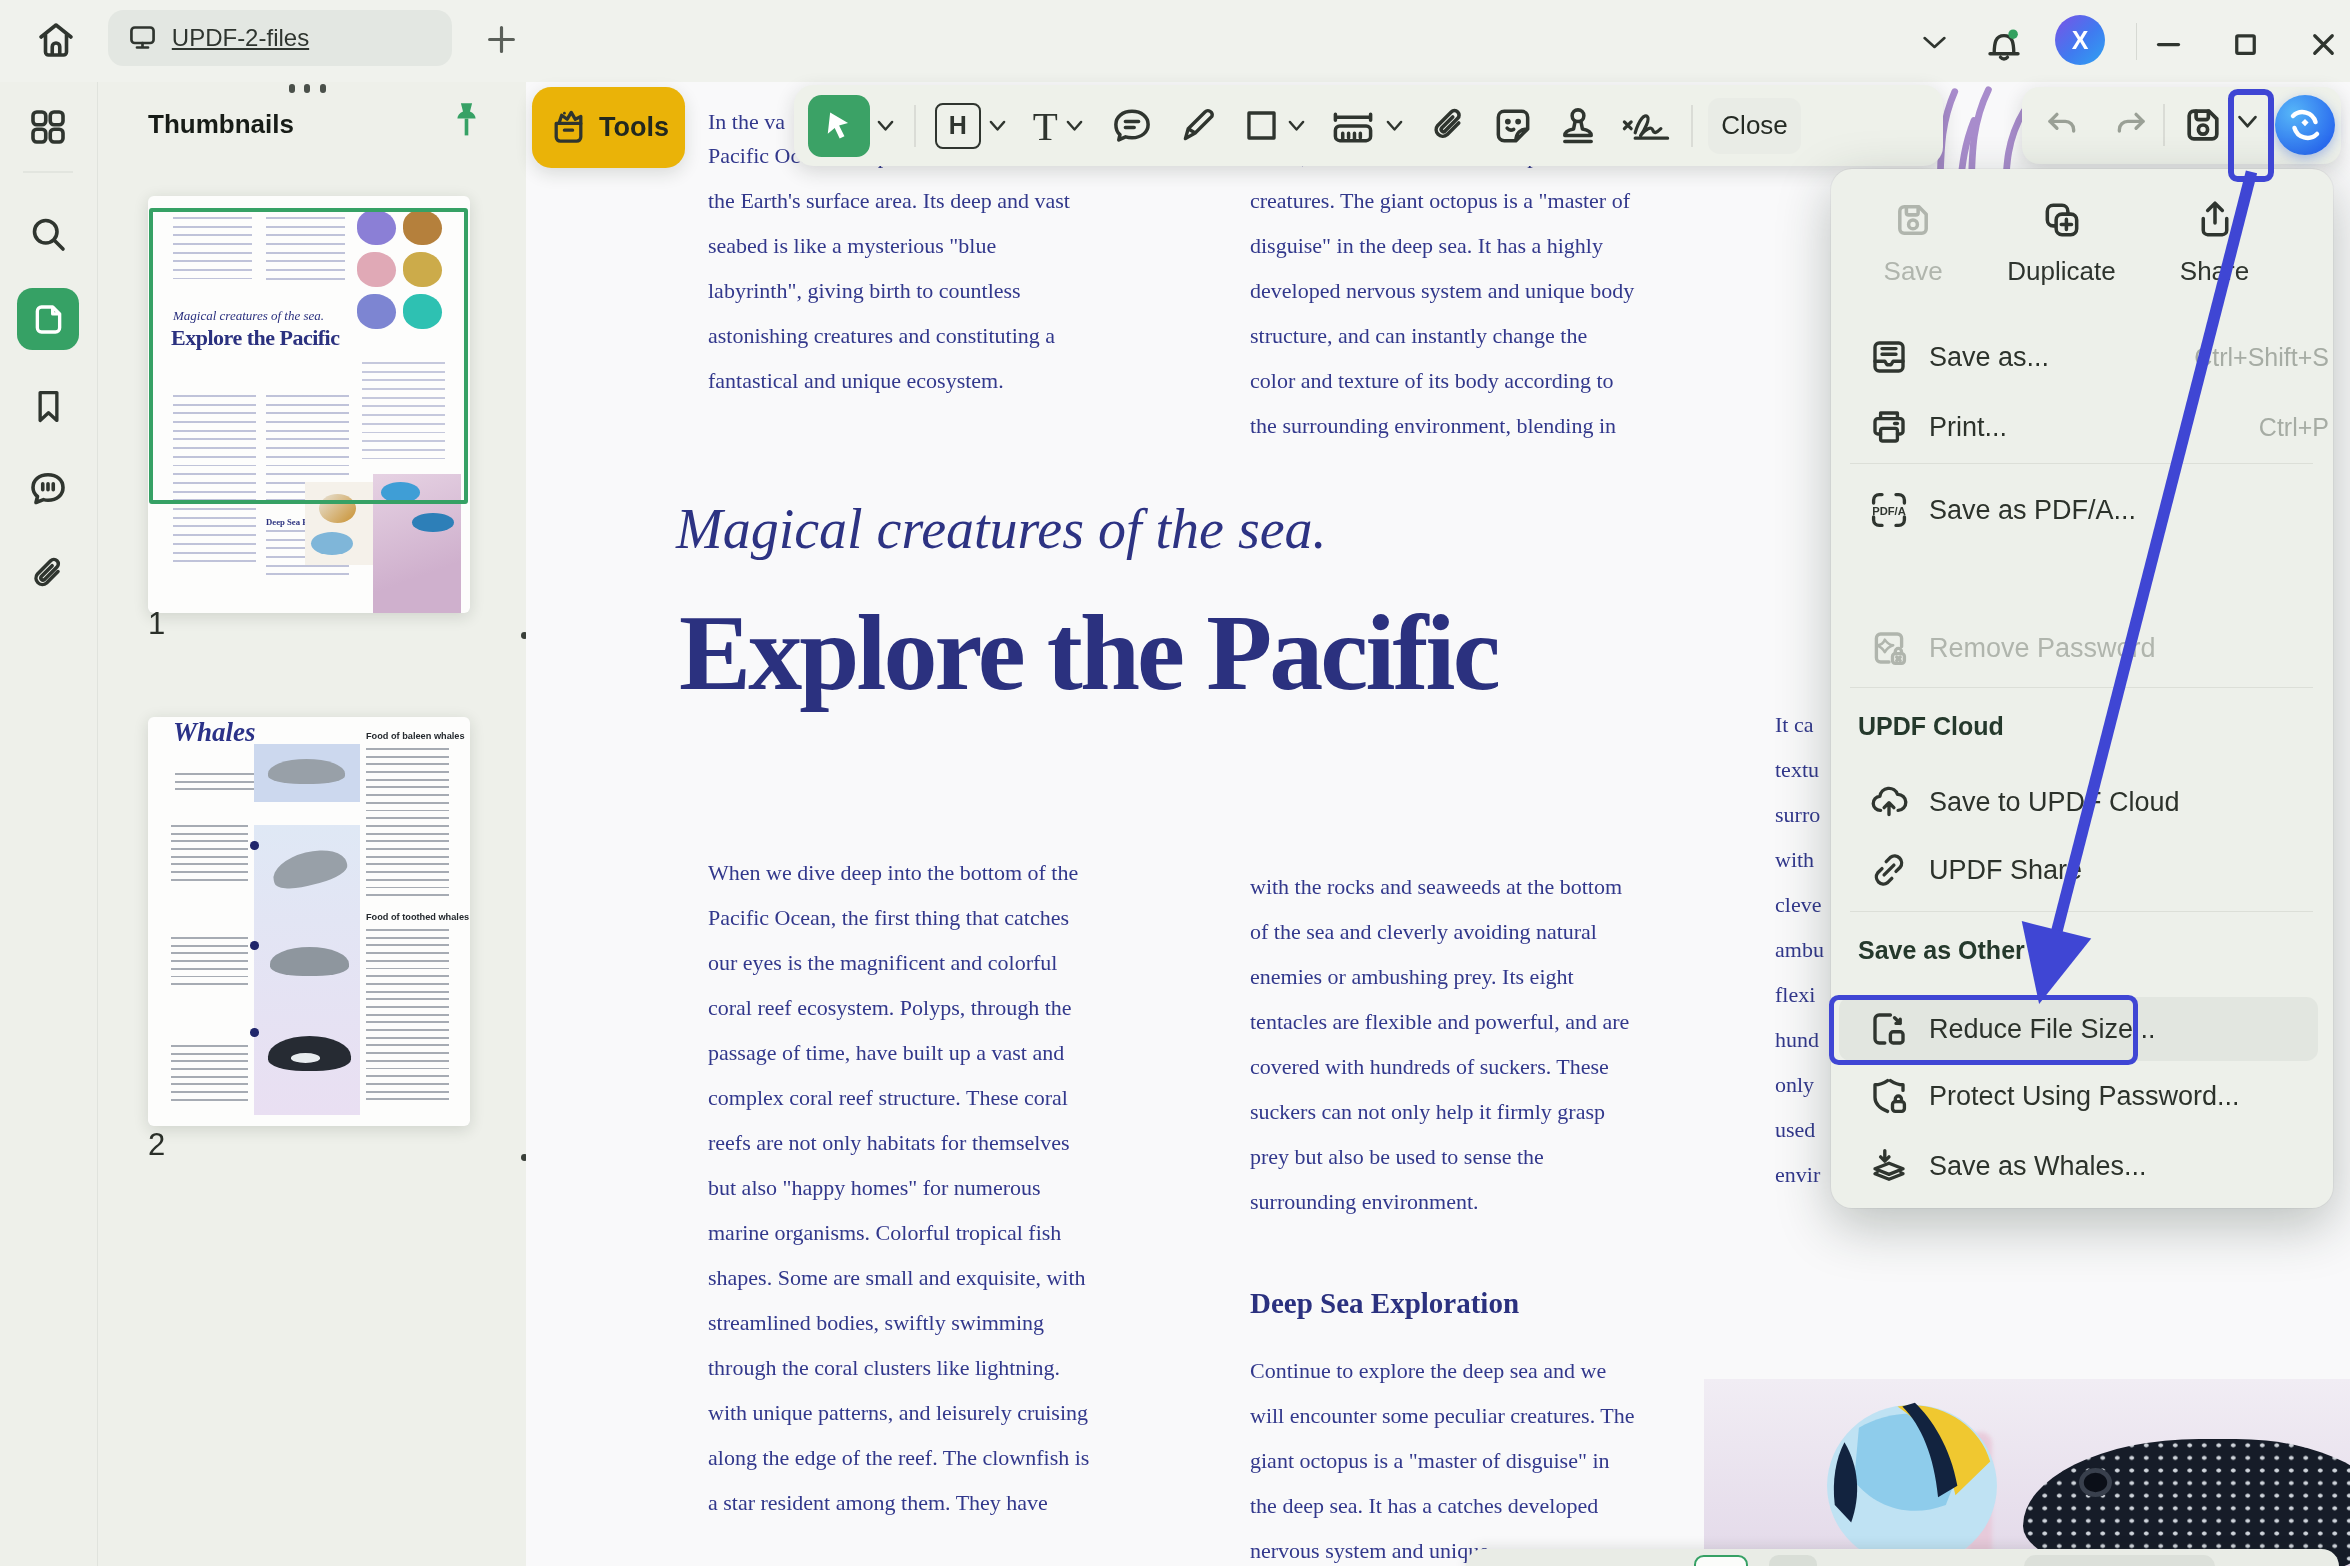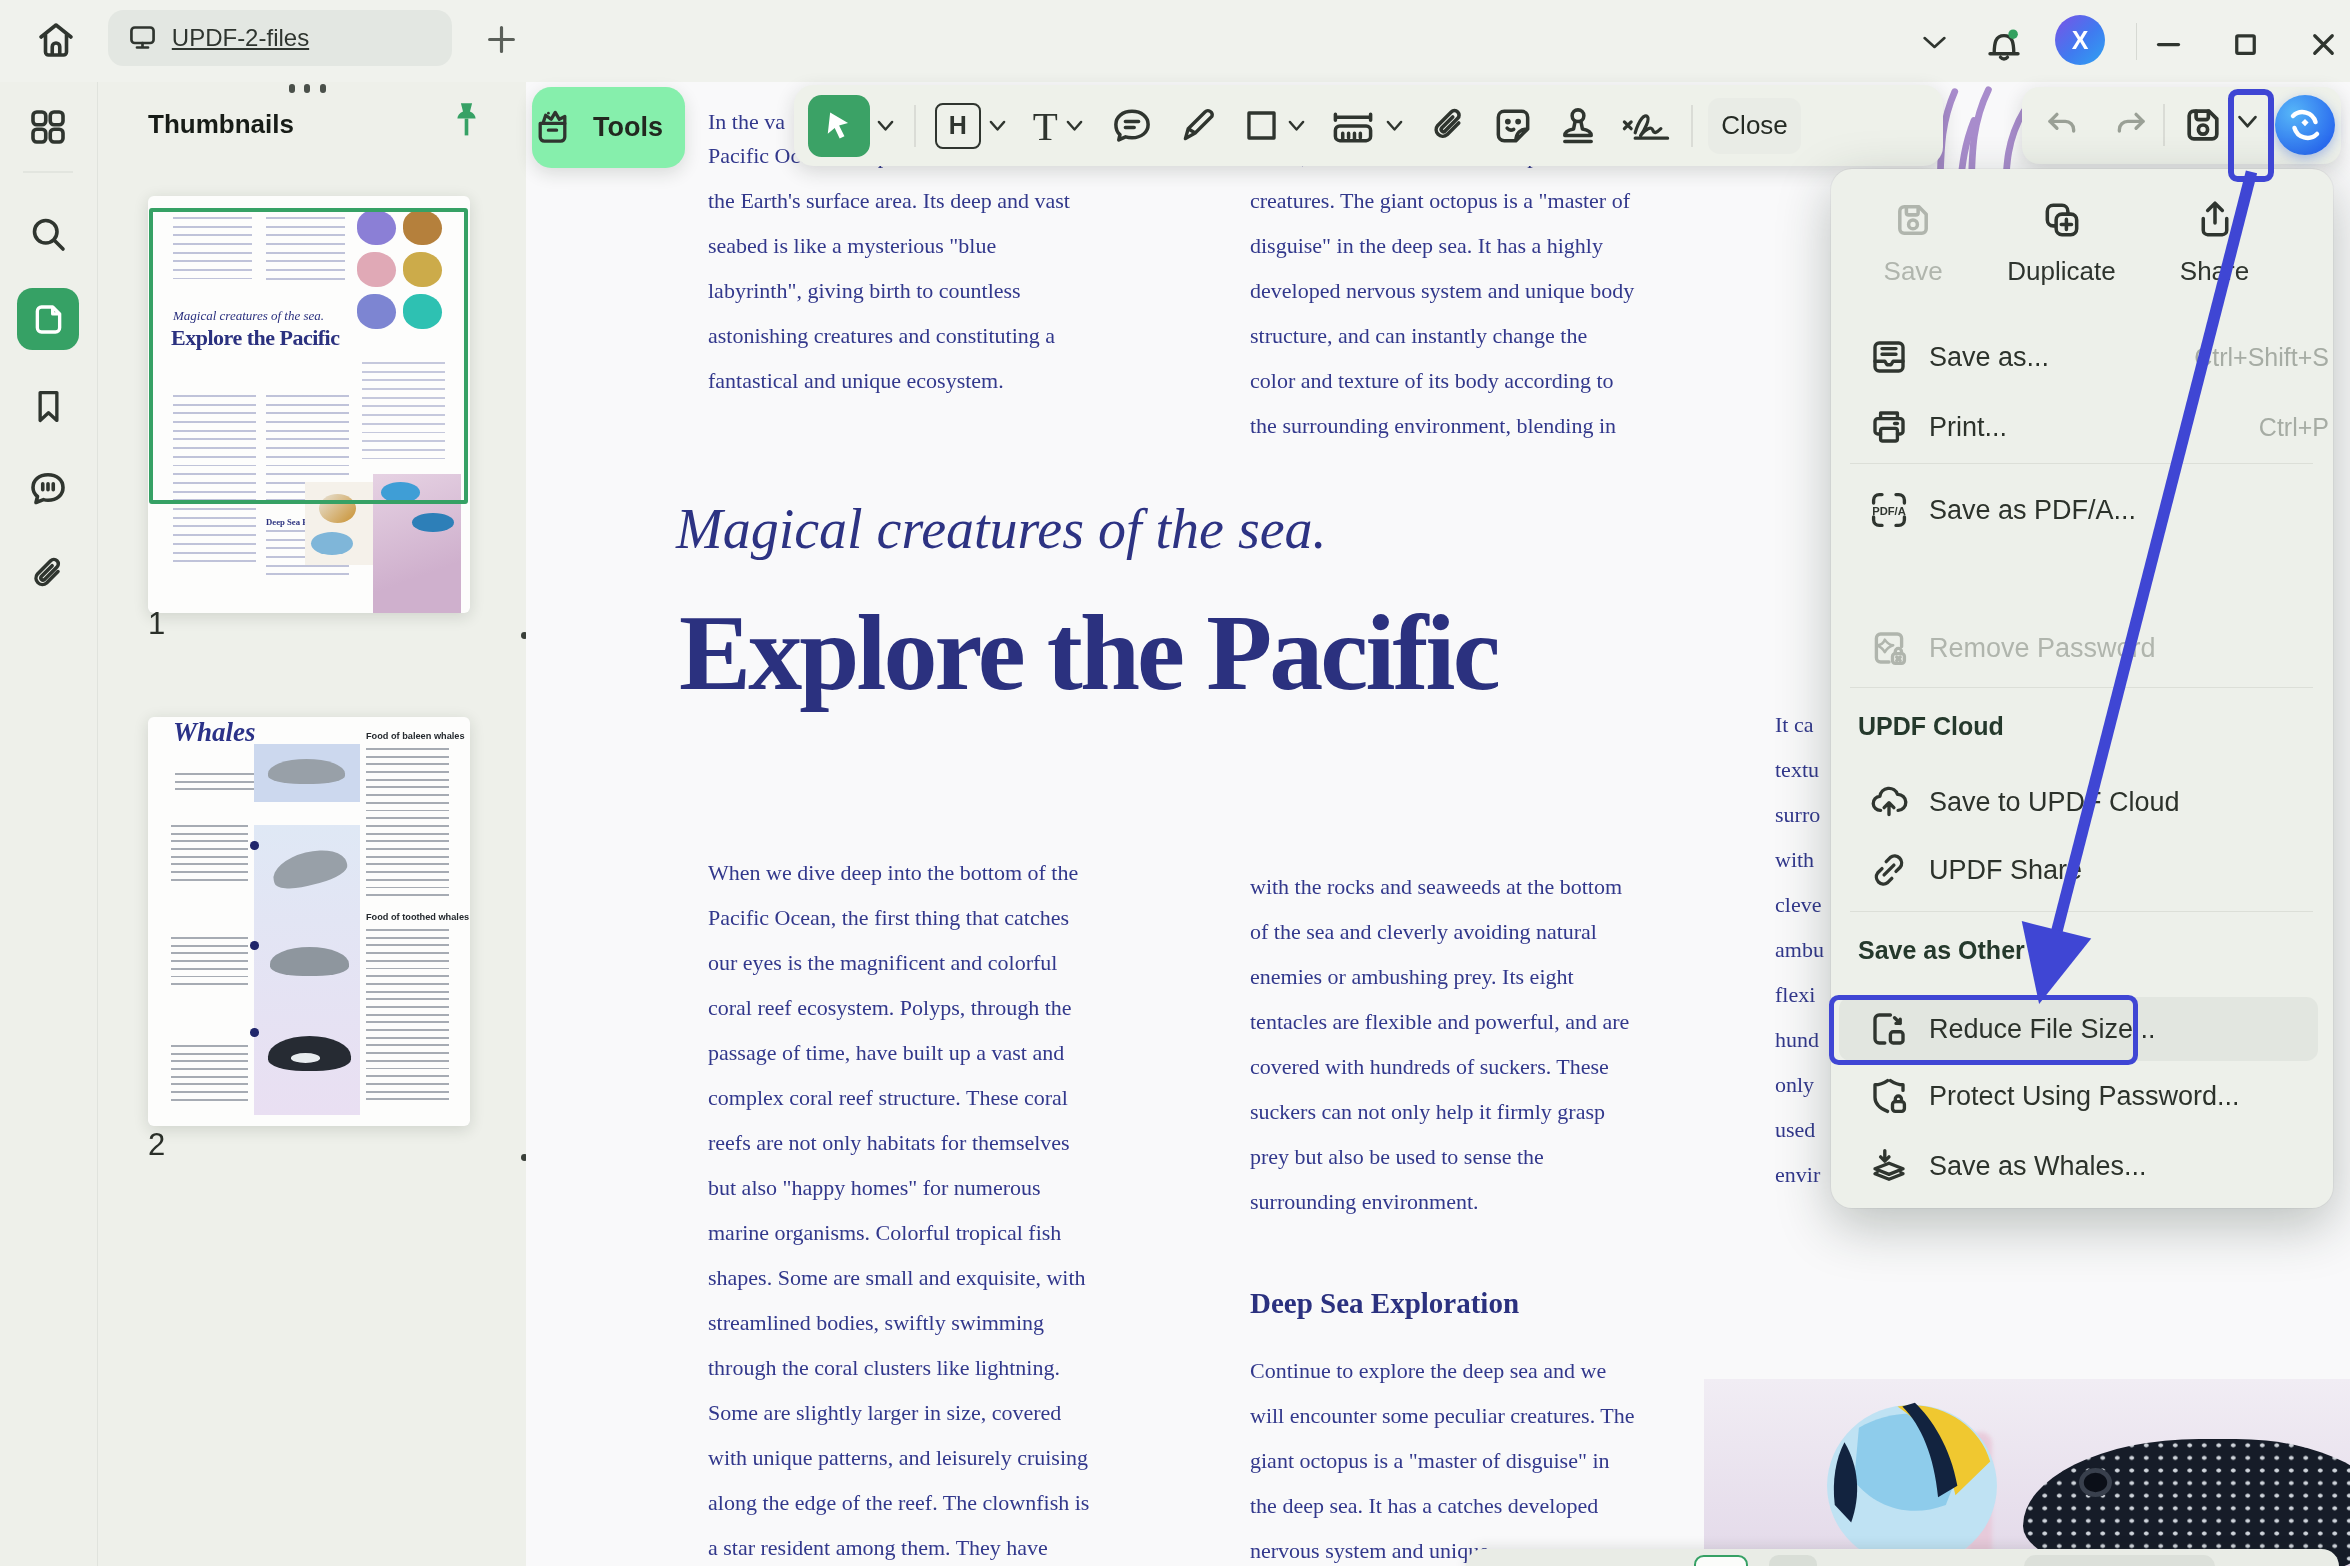--- a/index.html
+++ b/index.html
@@ -44,22 +44,22 @@
   
   .doc{position:absolute;left:526px;top:82px;width:1824px;height:1484px;background:#f9f9fa;}
   .doccol{position:absolute;font-family:"Liberation Serif",serif;font-size:22px;line-height:45px;
           color:#32388c;white-space:nowrap;}
   .subtitle{position:absolute;font-family:"Liberation Serif",serif;font-style:italic;font-size:56px;color:#2d3383;}
   .bigtitle{position:absolute;font-family:"Liberation Serif",serif;font-weight:bold;font-size:108px;
             letter-spacing:-2.9px;color:#2b317f;white-space:nowrap;}
   .sechead{position:absolute;font-family:"Liberation Serif",serif;font-weight:bold;font-size:29px;color:#2b317f;}
 
   
-  .tools-btn{position:absolute;left:532px;top:87px;width:153px;height:81px;background:#86efac;border-radius:19.3px;
-             box-shadow:0 5.8px 17.4px rgba(30,40,30,.14);display:flex;align-items:center;justify-content:flex-start;gap:20px;}
+  .tools-btn{position:absolute;left:532px;top:87px;width:153px;height:81px;background:#eab308;border-radius:19.3px;
+             box-shadow:0 5.8px 17.4px rgba(30,40,30,.14);display:flex;align-items:center;justify-content:center;gap:10px;}
   .tools-label{font-size:27px;font-weight:bold;color:#22281f;}
   .toolbar{position:absolute;left:794px;top:85px;width:1149px;height:81px;background:#eef1ea;border-radius:19.3px;
            box-shadow:0 5.8px 19.3px rgba(30,40,30,.16);display:flex;align-items:center;padding-left:13.5px;box-sizing:border-box;}
   .tb-it{display:flex;align-items:center;justify-content:center;}
   .cursor-btn{width:62px;height:62px;border-radius:13.5px;background:#3ba266;}
   .vdiv{width:1.9px;height:42px;background:#dadcd6;}
   .chev{margin-left:5.8px;}
   .close-pill{margin-left:15.4px;width:93px;height:56px;border-radius:11.6px;background:#e9ece6;
               display:flex;align-items:center;justify-content:center;font-size:26px;color:#252b24;}
   .glyph-box{width:42px;height:42px;border:2.9px solid #2f352f;border-radius:7.7px;display:flex;align-items:center;
@@ -323,21 +323,20 @@
       <div>our eyes is the magnificent and colorful</div>
       <div>coral reef ecosystem. Polyps, through the</div>
       <div>passage of time, have built up a vast and</div>
       <div>complex coral reef structure. These coral</div>
       <div>reefs are not only habitats for themselves</div>
       <div>but also "happy homes" for numerous</div>
       <div>marine organisms. Colorful tropical fish</div>
       <div>shapes. Some are small and exquisite, with</div>
       <div>streamlined bodies, swiftly swimming</div>
       <div>through the coral clusters like lightning.</div>
-      <div>Some are slightly larger in size, covered</div>
       <div>with unique patterns, and leisurely cruising</div>
       <div>along the edge of the reef. The clownfish is</div>
       <div>a star resident among them. They have</div>
     </div>
   <div class="doccol" style="left:1250px;top:864px;">
       <div>with the rocks and seaweeds at the bottom</div>
       <div>of the sea and cleverly avoiding natural</div>
       <div>enemies or ambushing prey. Its eight</div>
       <div>tentacles are flexible and powerful, and are</div>
       <div>covered with hundreds of suckers. These</div>

